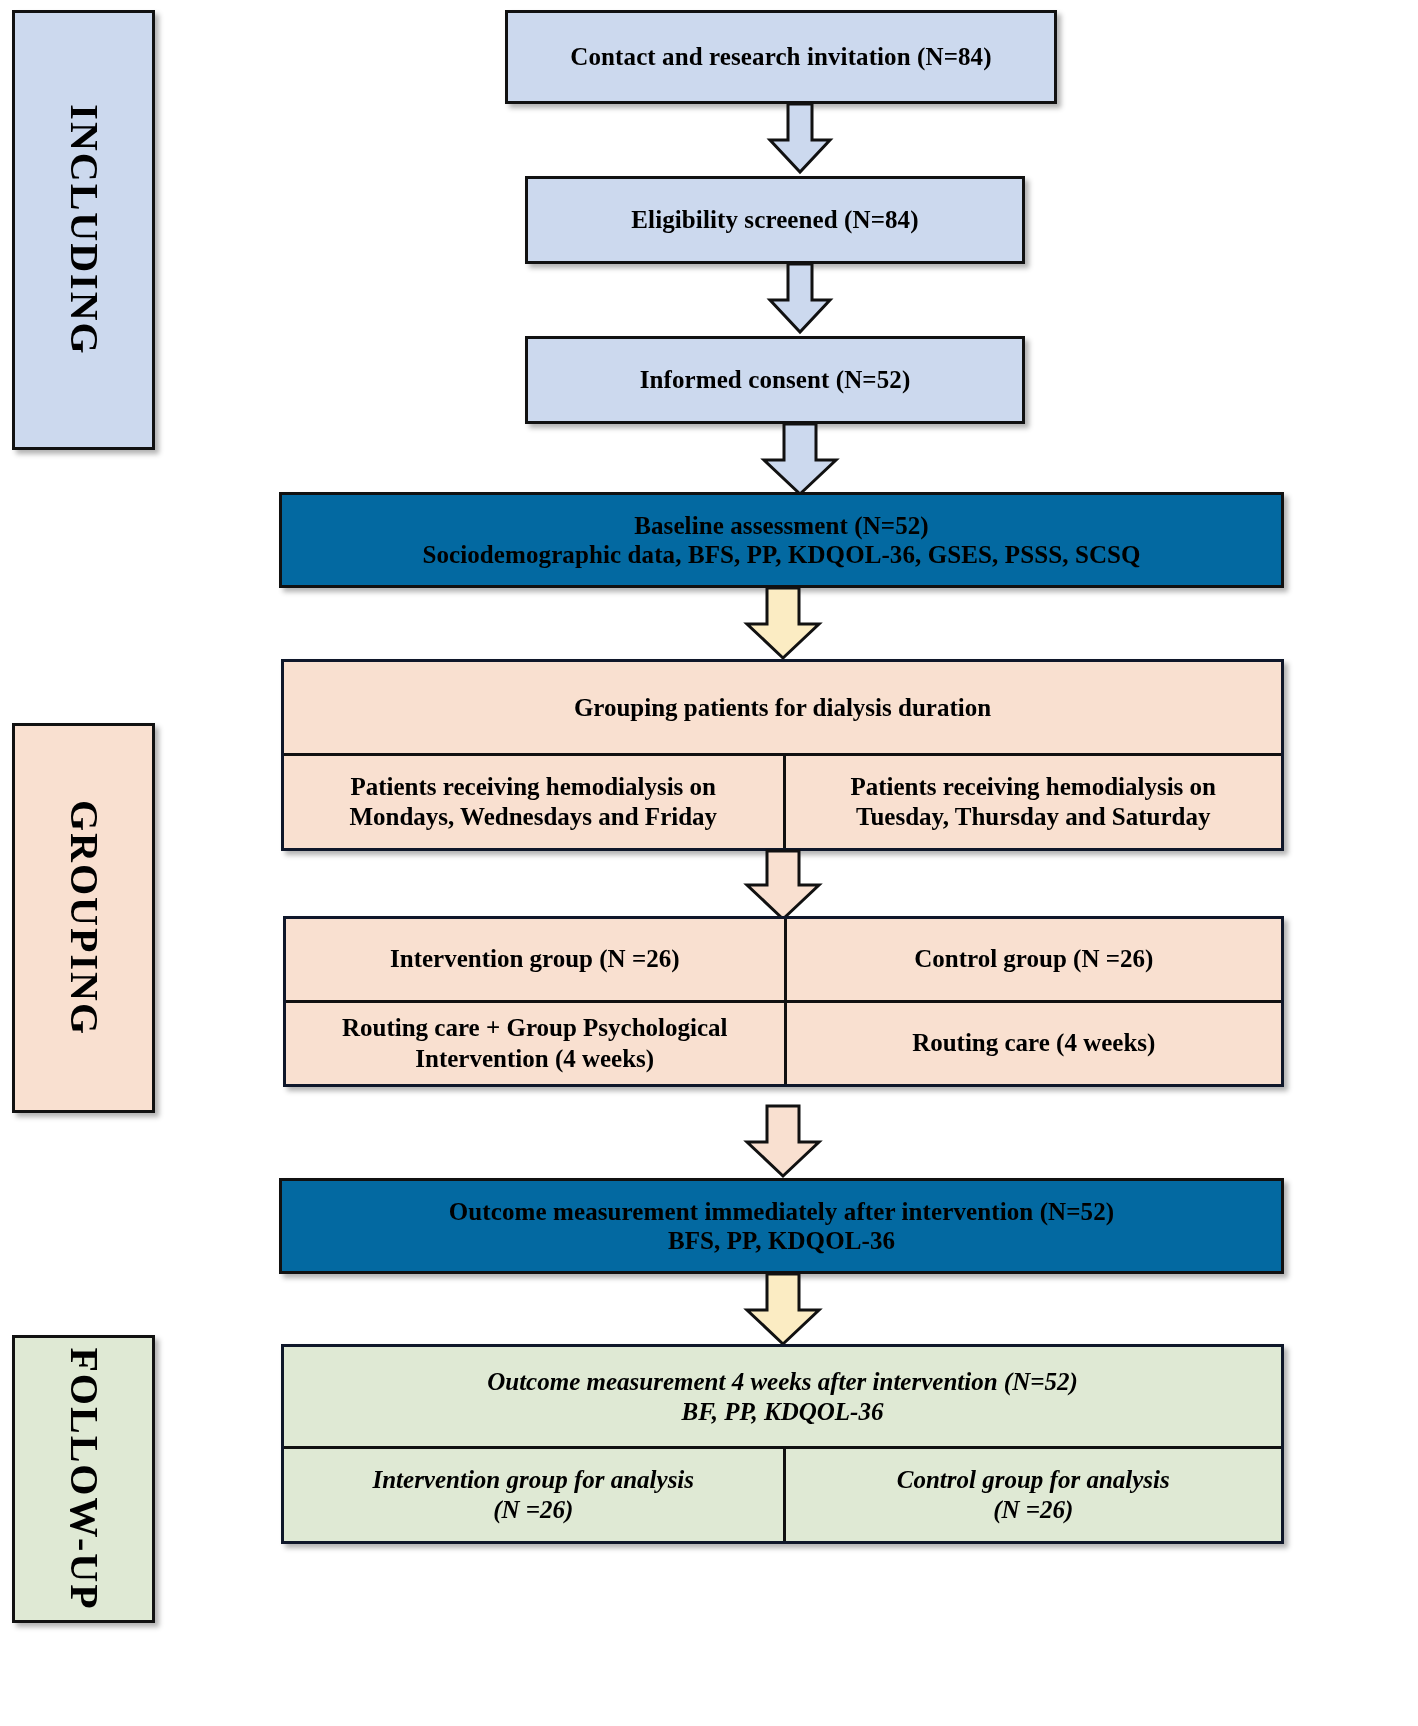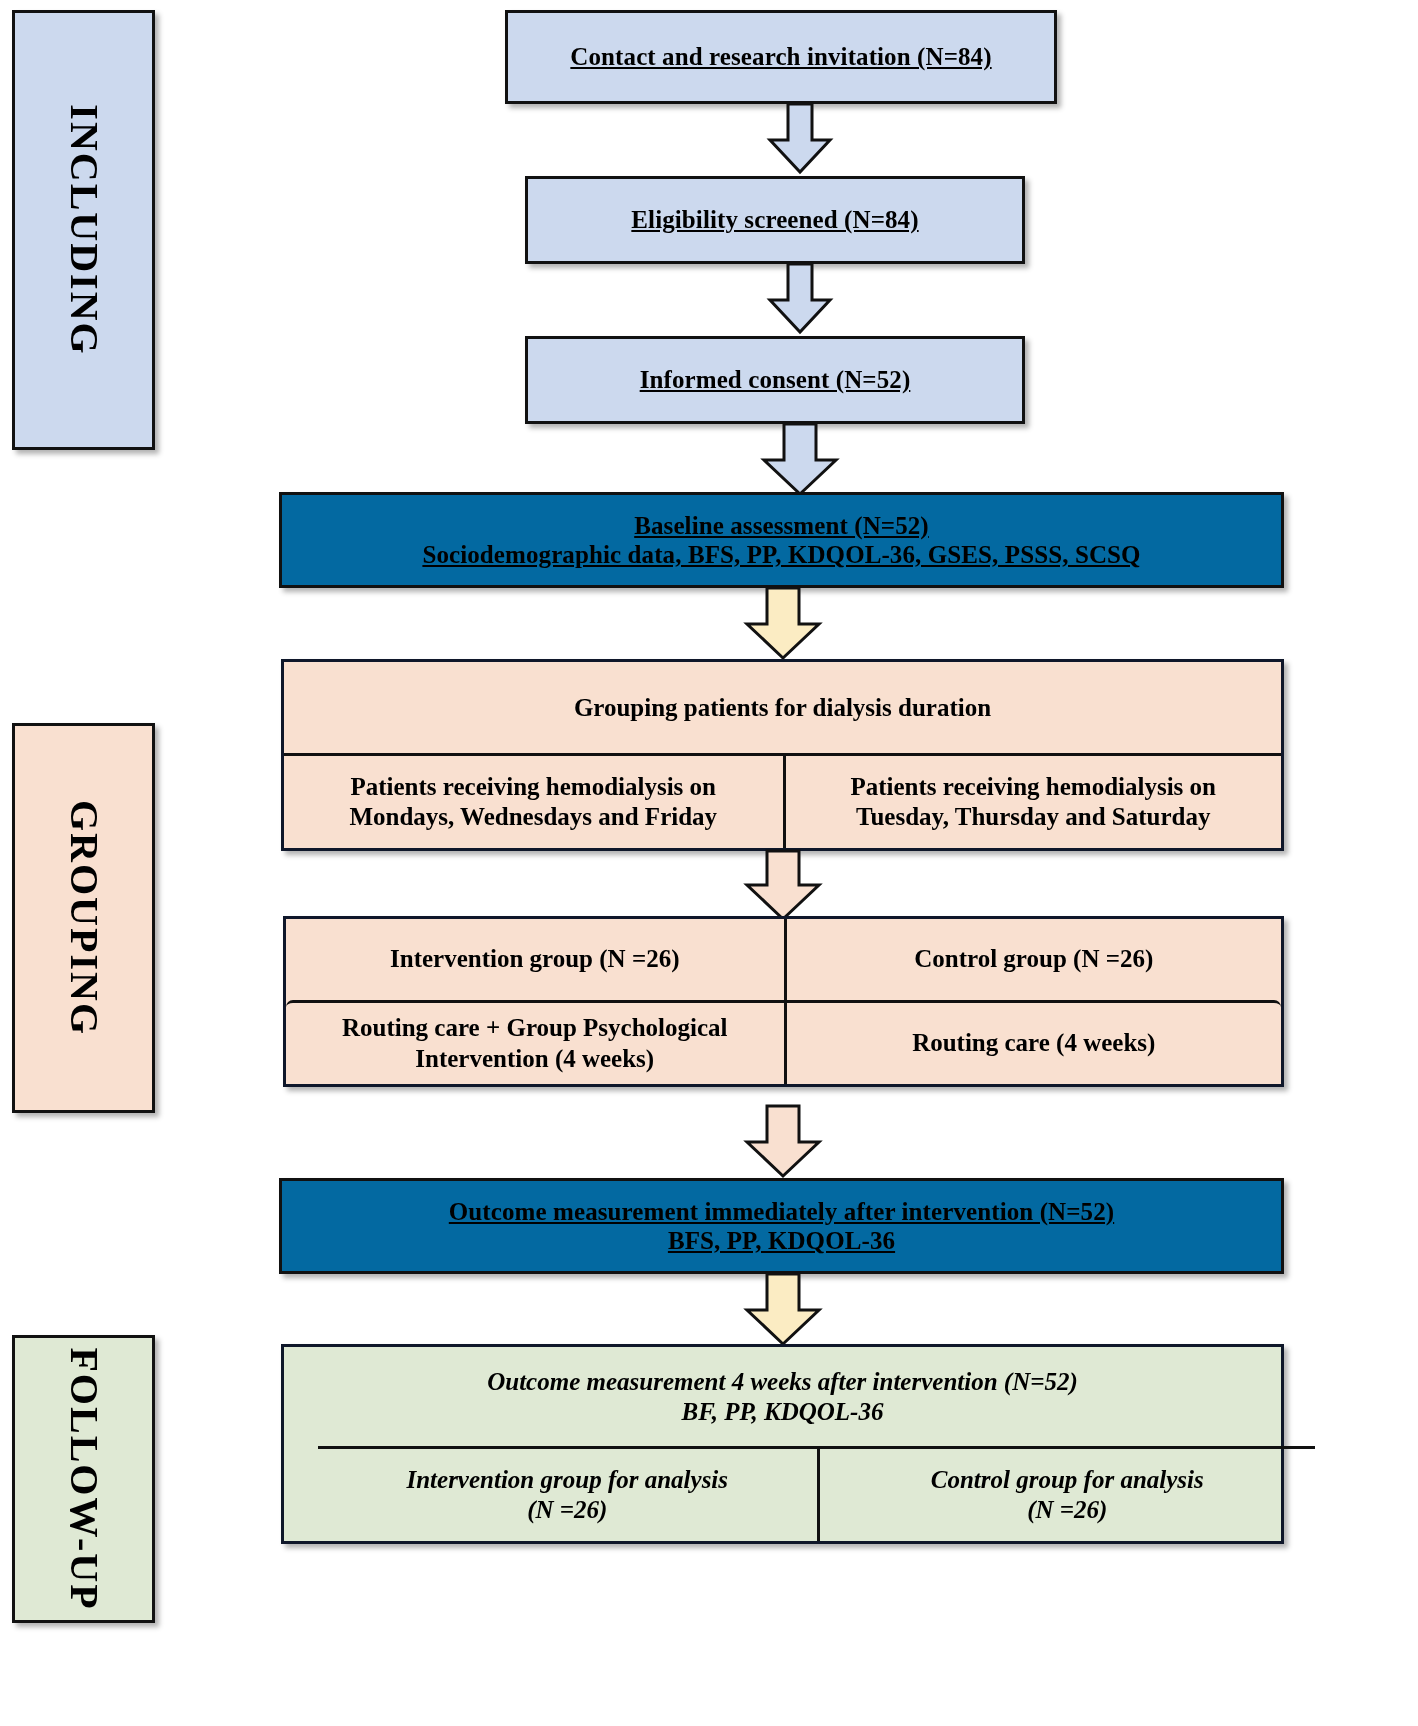--- a/index.html
+++ b/index.html
@@ -19,21 +19,21 @@
     align-items:center;
     justify-content:center;
     text-align:center;
     font-weight:bold;
     color:#000;
     font-size:25px;
     line-height:1.18;
     letter-spacing:.1px;
     box-shadow:4px 4px 5px rgba(0,0,0,.30);
   }
-  .box .ln{display:block;white-space:nowrap;text-decoration:underline;}
+  .box .ln{display:block;white-space:nowrap;}
 
   
   .c-blue  {background:#ccd9ee;}
   .c-cream {background:#0369a1;}
   .c-peach {background:#f9e0d0;}
   .c-green {background:#dfe9d4;}
 
   
   .sidelabel{
     position:absolute;
@@ -167,21 +167,21 @@
 
   <div class="panel c-peach" style="left:283px;top:916px;width:1001px;height:171px;">
     <div class="prow" style="height:92px;">
       <div class="cell">
         <span class="ln">Intervention group (N =26)</span>
       </div>
       <div class="cell">
         <span class="ln">Control group (N =26)</span>
       </div>
     </div>
-    <div class="prow" style="height:92px;border-radius:7px;">
+    <div class="prow" style="height:92px;">
       <div class="cell">
         <span class="ln">Routing care + Group Psychological</span>
         <span class="ln">Intervention (4 weeks)</span>
       </div>
       <div class="cell">
         <span class="ln">Routing care (4 weeks)</span>
       </div>
     </div>
   </div>
 
@@ -202,21 +202,21 @@
     </svg>
   </div>
 
   <div class="panel c-green" style="left:281px;top:1344px;width:1003px;height:200px;font-style:italic;">
     <div class="prow" style="height:101px;">
       <div class="pfull">
         <span class="ln">Outcome measurement 4 weeks after intervention (N=52)</span>
         <span class="ln">BF, PP, KDQOL-36</span>
       </div>
     </div>
-    <div class="prow" style="height:93px;margin-left:34px;">
+    <div class="prow" style="height:93px;">
       <div class="cell">
         <span class="ln">Intervention group for analysis</span>
         <span class="ln">(N =26)</span>
       </div>
       <div class="cell">
         <span class="ln">Control group for analysis</span>
         <span class="ln">(N =26)</span>
       </div>
     </div>
   </div>

